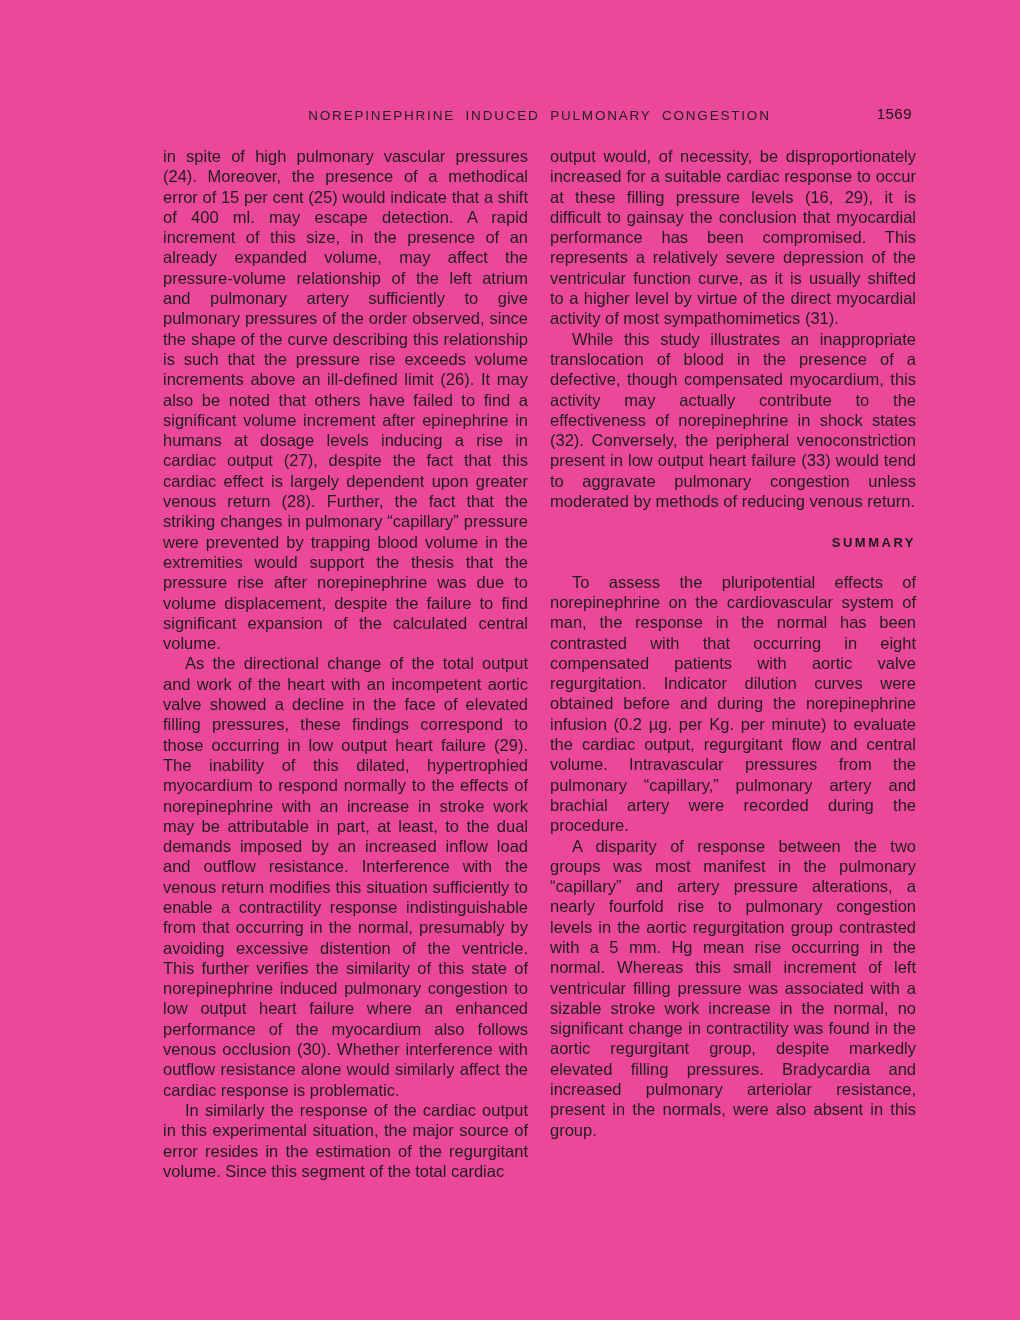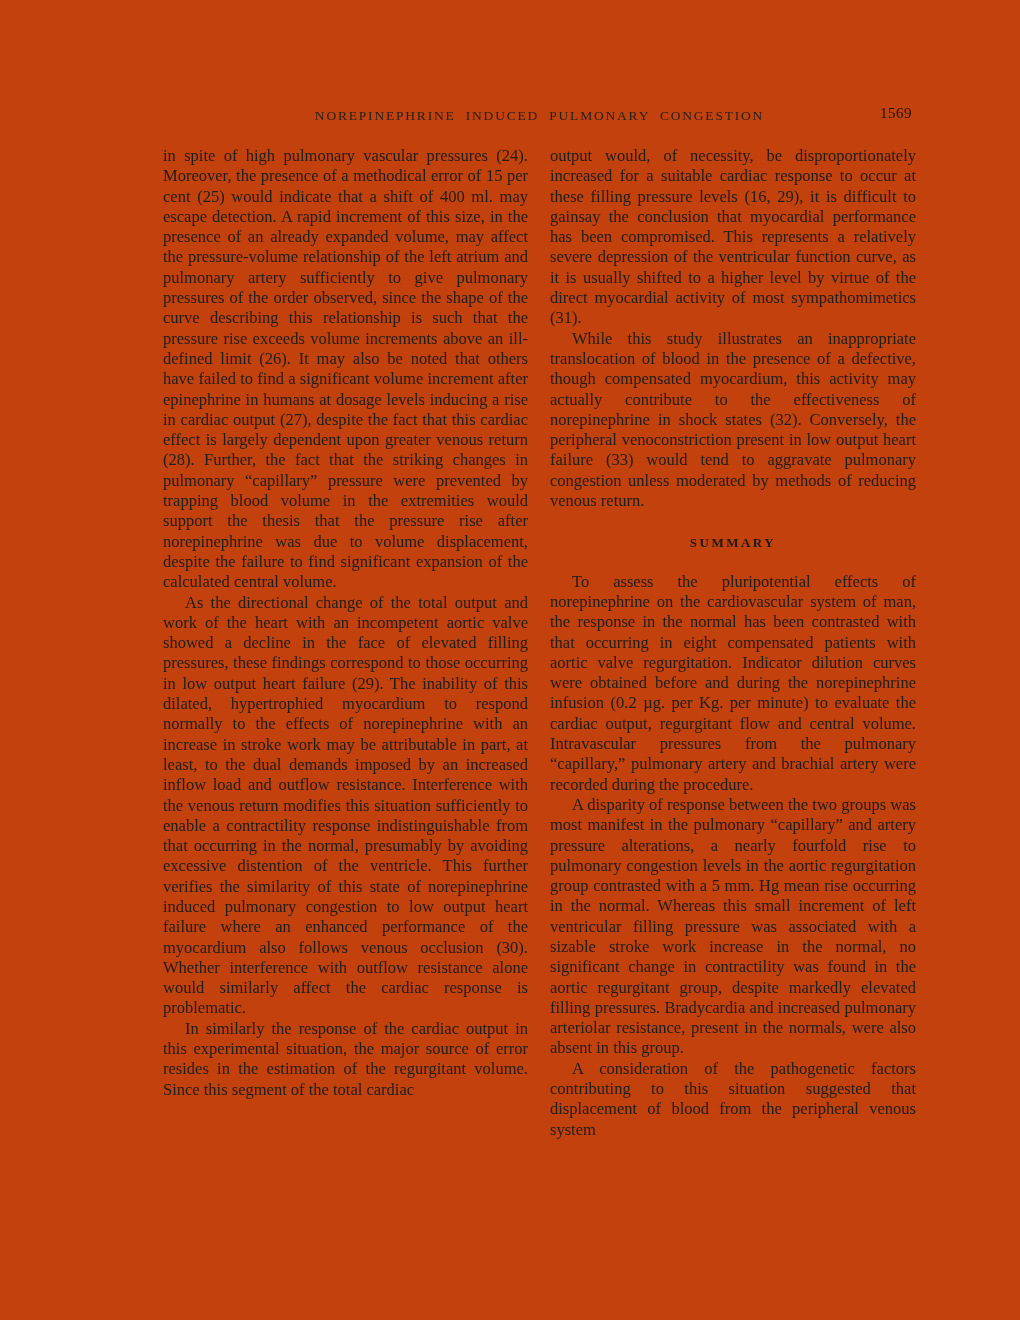--- a/index.html
+++ b/index.html
@@ -5,23 +5,23 @@
   html, body {
     margin: 0;
     padding: 0;
     background: #e8e8e8;
   }
   .page {
     position: relative;
     width: 1020px;
     height: 1320px;
     margin: 0 auto;
-    background: #c2410c;
+    background: #ec4899;
     color: #1f1f1f;
-    font-family: Liberation Serif, serif;
+    font-family: Liberation Sans, sans-serif;
     overflow: hidden;
   }
   .running-head {
     position: absolute;
     top: 108px;
     left: 163px;
     width: 753px;
     height: 20px;
   }
   .head-title {
@@ -56,21 +56,21 @@
     color: #1e1e1e;
   }
   .col.right { width: 369px; }
   .para {
     margin: 0;
     text-indent: 22px;
   }
   .para.no-indent { text-indent: 0; }
   .summary-heading {
     margin: 22px 0 18px 0;
-    text-align: center;
+    text-align: right;
     text-indent: 0;
     font-size: 13px;
     font-weight: 700;
     letter-spacing: 2.5px;
     color: #1b1b1b;
   }
 </style>
 </head>
 <body>
 
@@ -88,18 +88,17 @@
       <p class="para">As the directional change of the total output and work of the heart with an incompetent aortic valve showed a decline in the face of elevated filling pressures, these findings correspond to those occurring in low output heart failure (29).  The inability of this dilated, hypertrophied myocardium to respond normally to the effects of norepinephrine with an increase in stroke work may be attributable in part, at least, to the dual demands imposed by an increased inflow load and outflow resistance.  Interference with the venous return modifies this situation sufficiently to enable a contractility response indistinguishable from that occurring in the normal, presumably by avoiding excessive distention of the ventricle.  This further verifies the similarity of this state of norepinephrine induced pulmonary congestion to low output heart failure where an enhanced performance of the myocardium also follows venous occlusion (30). Whether interference with outflow resistance alone would similarly affect the cardiac response is problematic.</p>
       <p class="para">In similarly the response of the cardiac output in this experimental situation, the major source of error resides in the estimation of the regurgitant volume.  Since this segment of the total cardiac</p>
     </section>
 
     <section class="col right">
       <p class="para no-indent">output would, of necessity, be disproportionately increased for a suitable cardiac response to occur at these filling pressure levels (16, 29), it is difficult to gainsay the conclusion that myocardial performance has been compromised.  This represents a relatively severe depression of the ventricular function curve, as it is usually shifted to a higher level by virtue of the direct myocardial activity of most sympathomimetics (31).</p>
       <p class="para">While this study illustrates an inappropriate translocation of blood in the presence of a defective, though compensated myocardium, this activity may actually contribute to the effectiveness of norepinephrine in shock states (32).  Conversely, the peripheral venoconstriction present in low output heart failure (33) would tend to aggravate pulmonary congestion unless moderated by methods of reducing venous return.</p>
       <h2 class="summary-heading">SUMMARY</h2>
       <p class="para">To assess the pluripotential effects of norepinephrine on the cardiovascular system of man, the response in the normal has been contrasted with that occurring in eight compensated patients with aortic valve regurgitation.  Indicator dilution curves were obtained before and during the norepinephrine infusion (0.2 µg. per Kg. per minute) to evaluate the cardiac output, regurgitant flow and central volume.  Intravascular pressures from the pulmonary “capillary,” pulmonary artery and brachial artery were recorded during the procedure.</p>
       <p class="para">A disparity of response between the two groups was most manifest in the pulmonary “capillary” and artery pressure alterations, a nearly fourfold rise to pulmonary congestion levels in the aortic regurgitation group contrasted with a 5 mm. Hg mean rise occurring in the normal.  Whereas this small increment of left ventricular filling pressure was associated with a sizable stroke work increase in the normal, no significant change in contractility was found in the aortic regurgitant group, despite markedly elevated filling pressures.  Bradycardia and increased pulmonary arteriolar resistance, present in the normals, were also absent in this group.</p>
-      <p class="para">A consideration of the pathogenetic factors contributing to this situation suggested that displacement of blood from the peripheral venous system</p>
     </section>
 
   </main>
 
 </div>
 
 </body></html>

